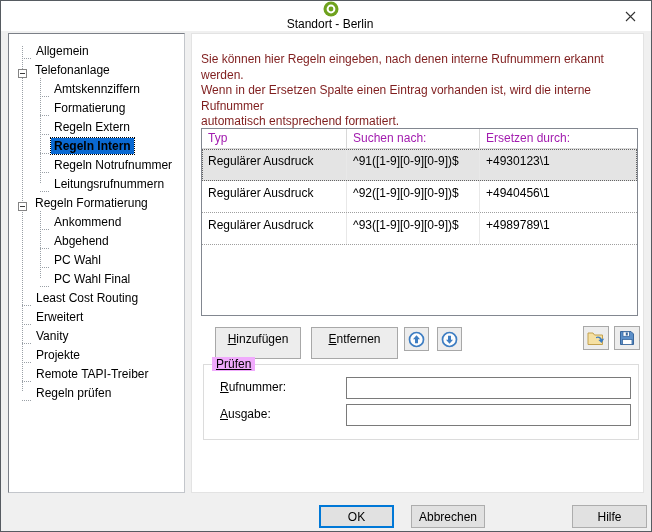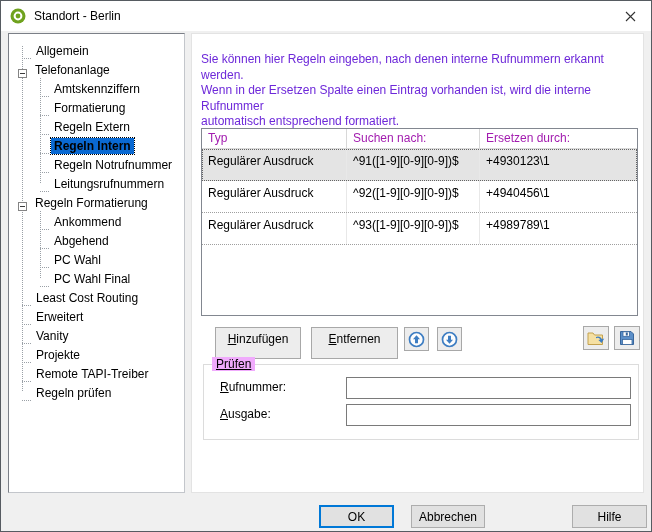--- a/index.html
+++ b/index.html
@@ -3,21 +3,21 @@
 <meta charset="utf-8">
 <style>
   * { margin:0; padding:0; box-sizing:border-box; }
   html,body { width:652px; height:532px; background:#fff; }
   body { font-family:"Liberation Sans","DejaVu Sans",sans-serif; font-size:12px; color:#000; }
   .dialog { position:relative; width:652px; height:532px; background:#f0f0f0;
             border:1px solid #565b61; overflow:hidden; }
 
   
   .titlebar { position:absolute; left:0; top:0; right:0; height:30px; background:#fff;
-              display:flex; align-items:center; }
+              display:flex; align-items:center;flex-direction:column; }
   .app-icon { margin-left:9px; width:16px; height:16px; flex:none; }
   .title-text { margin-left:8px; font-size:12px; color:#000; }
   .close-btn { position:absolute; right:7px; top:3px; width:28px; height:24px;
                display:flex; align-items:center; justify-content:center; cursor:default; }
 
   
   .tree { position:absolute; left:7px; top:32px; width:177px; height:460px; background:#fff;
           border:1px solid #828790; border-color:#7b7f87 #c3c6cb #c3c6cb #7b7f87;
           padding-top:6px; overflow:hidden; }
   .vline { position:absolute; width:0; border-left:1px dotted #9aa0a6; }
@@ -33,21 +33,21 @@
           flex:none; margin-right:5px; }
   .ebox::after { content:''; position:absolute; left:1px; right:1px; top:3px;
                  border-top:1px solid #3c3c3c; }
   .tlabel { padding:1px 3px; }
   .trow.sel .tlabel { background:#0a69d2; color:#000000; font-weight:bold;
                       outline:1px dotted #000; outline-offset:0; }
 
   
   .panel { position:absolute; left:190px; top:32px; width:453px; height:460px; background:#fff;
            border:1px solid #e3e3e3; }
-  .desc { position:absolute; left:200px; top:51px; width:438px; line-height:15.5px; color:#6d28d9; }
+  .desc { position:absolute; left:200px; top:51px; width:438px; line-height:15.5px; color:#7f1d1d; }
 
   
   .tbl { position:absolute; left:200px; top:127px; width:437px; height:188px; background:#fff;
          border:1px solid #828790; overflow:hidden; }
   .thead { display:flex; height:20px; background:#fff; }
   .th { padding:2px 6px; color:#a21caf; border-right:1px solid #d8d8d8;
         border-bottom:1px solid #d8d8d8; overflow:hidden; white-space:nowrap; }
   .th:last-child { border-right:none; flex:1; }
   .tr { display:flex; height:32px; border-bottom:1px dotted #9f9f9f; background:#fff; }
   .tr.sel { background:#e4e4e4; outline:1px dotted #646464; outline-offset:-1px; }

